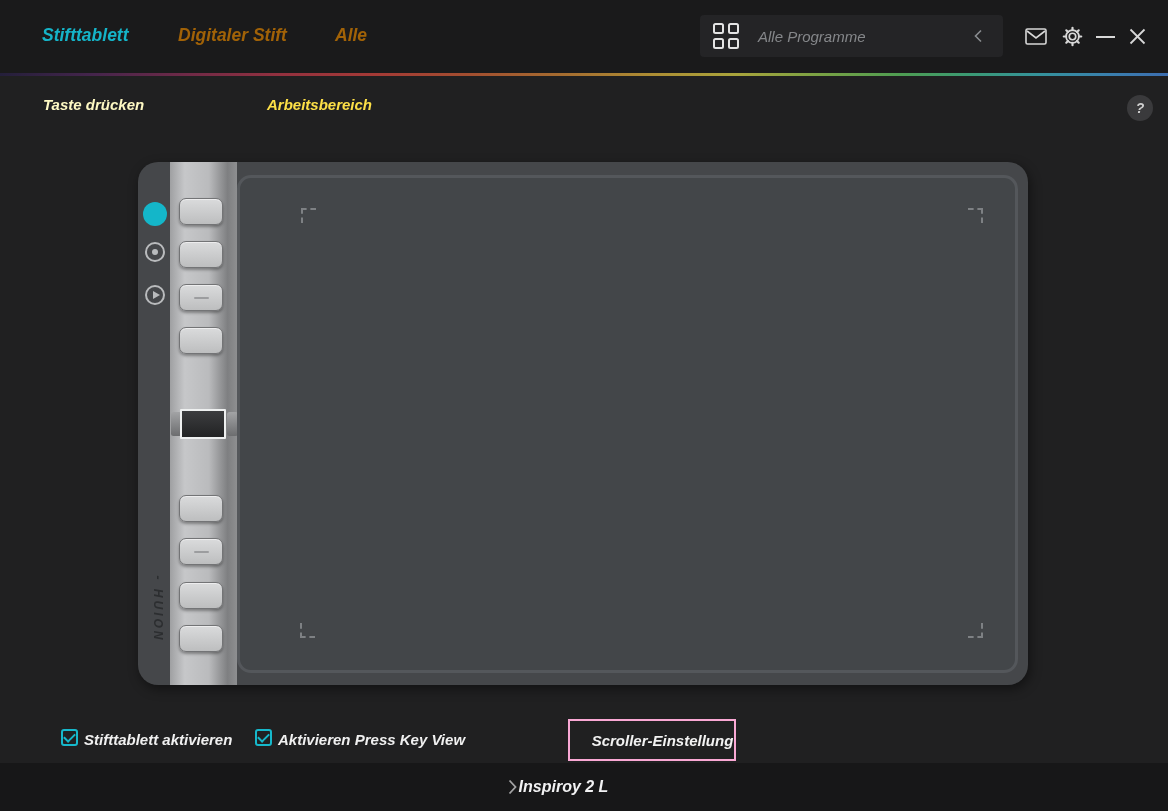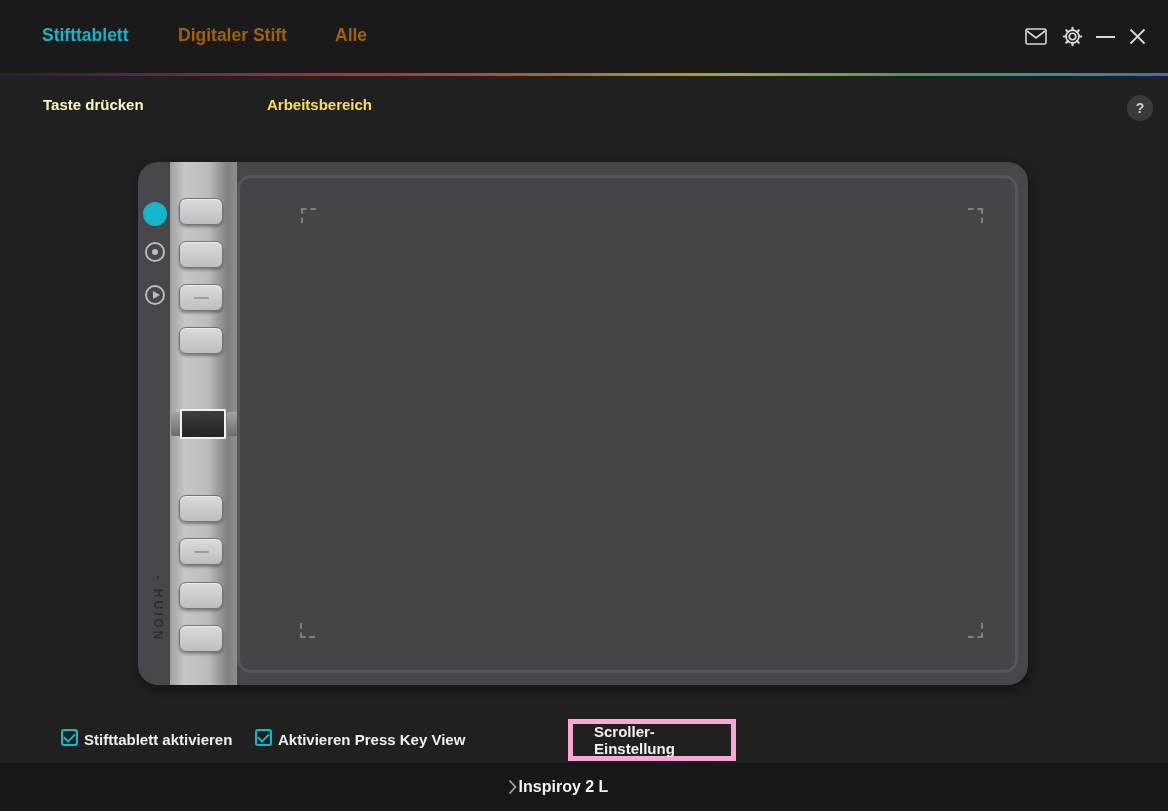--- a/index.html
+++ b/index.html
@@ -2,21 +2,21 @@
 <html><head>
 <meta charset="utf-8">
 <style>
   html,body{margin:0;padding:0;}
   body{
     width:1168px;height:811px;overflow:hidden;
     background:#202021;
     font-family:"Liberation Sans", sans-serif;
     -webkit-font-smoothing:antialiased;
   }
-  .app{position:relative;width:1163px;height:811px;background:#202021;}
+  .app{position:relative;width:1163px;height:811px;background:#202021;font-style:italic;}
 
   
   .topbar{position:absolute;left:0;top:0;width:1168px;height:73px;background:#1a1a1b;}
   .tab{position:absolute;top:25px;font-size:17.5px;font-weight:600;color:#a16207;cursor:default;}
   .tab.active{color:#15b4c8;}
   .tab.t0{left:42px;}
   .tab.t1{left:178px;}
   .tab.t2{left:335px;}
   .program-selector{
     position:absolute;left:700px;top:15px;width:303px;height:42px;
@@ -103,21 +103,21 @@
     display:flex;align-items:center;justify-content:center;cursor:default;
   }
   .checkbox.c1{left:61px;}
   .checkbox.c2{left:255px;}
   .checkmark{width:5px;height:9px;border-right:2px solid #16b8cb;border-bottom:2px solid #16b8cb;transform:rotate(45deg);margin-top:-3px;}
   .cb-label{position:absolute;top:731px;font-size:15px;font-weight:600;color:#f0f0f0;cursor:default;}
   .cb-label.l1{left:84px;}
   .cb-label.l2{left:278px;}
   .scroller-setting{
     position:absolute;left:568px;top:719px;width:168px;height:42px;box-sizing:border-box;
-    border:5px solid #f9a8d4;display:flex;align-items:center;justify-content:center;
+    border:2px solid #f9a8d4;display:flex;align-items:center;justify-content:center;
     font-size:15px;font-weight:600;color:#f2f2f2;cursor:default;padding-left:21px;
   }
 
   
   .footer{
     position:absolute;left:0;top:763px;width:1168px;height:48px;background:#171718;
     display:flex;align-items:center;justify-content:center;
   }
   .device-select{display:flex;align-items:center;gap:2px;transform:translateX(-26px);cursor:default;}
   .device-name{font-size:16px;font-weight:600;color:#f2f2f3;}
@@ -127,20 +127,34 @@
 </head>
 <body>
 
 <div class="app">
 
   <div class="topbar">
     <div class="tab t0 active">Stifttablett</div>
     <div class="tab t1">Digitaler Stift</div>
     <div class="tab t2">Alle</div>
 
+    <div class="program-selector">
+      <div class="grid-icon">
+        <span></span>
+          <span></span>
+          <span></span>
+          <span></span>
+      </div>
+      <div class="program-label">Alle Programme</div>
+      <div class="collapse-chevron">
+        <svg width="10" height="14" viewBox="0 0 10 14">
+            <polyline points="8,1.5 2.5,7 8,12.5" fill="none" stroke="#8a8d90" stroke-width="1.6"></polyline>
+          </svg>
+      </div>
+    </div>
 
     <div class="hdr-icon mail">
       <svg width="22" height="17" viewBox="0 0 22 17">
         <rect x="1" y="1" width="20" height="15" rx="1.5" fill="none" stroke="#d8d8d8" stroke-width="1.6"></rect>
         <path d="M2,3 L11,10 L20,3" fill="none" stroke="#d8d8d8" stroke-width="1.6"></path>
       </svg>
     </div>
     <div class="hdr-icon gear">
       <svg width="21" height="21" viewBox="0 0 20 20">
         <circle cx="10" cy="10" r="3.1" fill="none" stroke="#d8d8d8" stroke-width="1.6"></circle>

